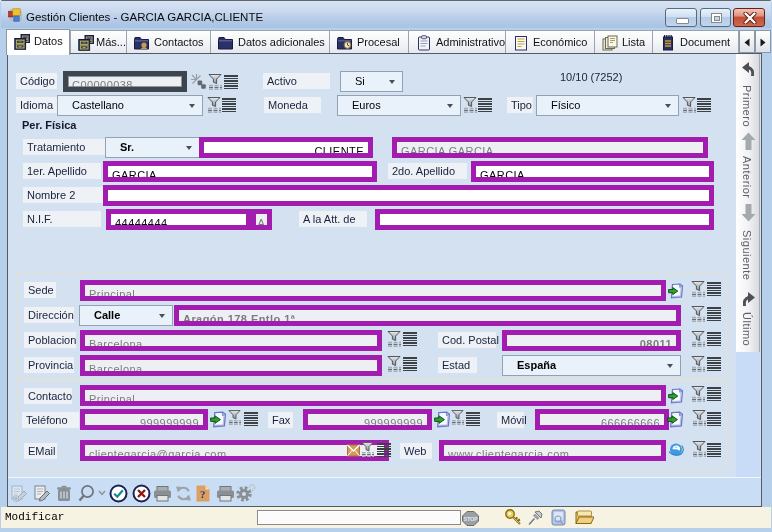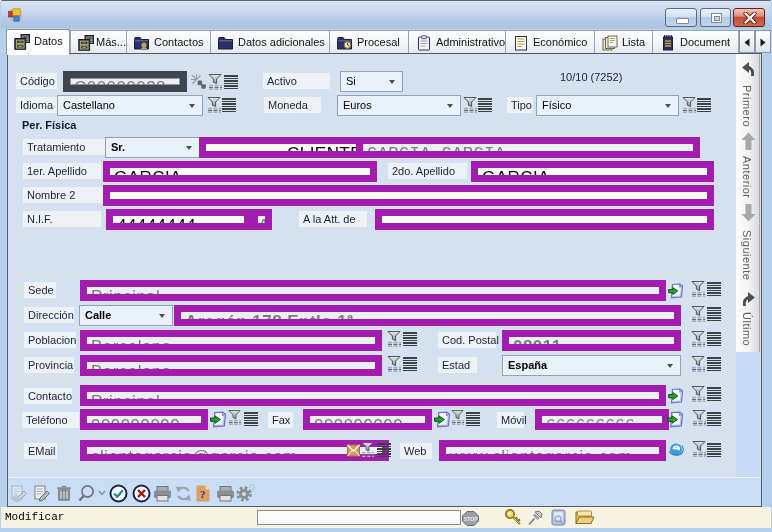--- a/index.html
+++ b/index.html
@@ -24,26 +24,26 @@
   
   #frame{position:absolute;left:7px;top:53px;width:755px;height:454px;box-sizing:border-box;
     border:1px solid #545b63;background:#d4e1f1;}
   
   #sbar{position:absolute;left:736px;top:54px;width:24px;height:298px;
     background:linear-gradient(90deg,#ffffff 0%,#f2f2f4 55%,#d9dadf 100%);border-right:1px solid #a8aab2;box-sizing:border-box;}
   #sbar2{position:absolute;left:736px;top:352px;width:24px;height:125px;background:#c8dcf8;}
   .vtx{position:absolute;left:741px;writing-mode:vertical-rl;font-size:11px;color:#5c6064;letter-spacing:0.5px;}
   
   .lbl{position:absolute;height:16px;background:#eef1f6;color:#17233d;font-size:11px;line-height:16px;padding:0 4px;box-sizing:border-box;white-space:nowrap;}
-  .inp{position:absolute;height:21px;box-sizing:border-box;background:#fff;border:7px solid #a21caf;
-    font-size:17px;letter-spacing:0.45px;line-height:19px;color:#000;padding:0 4px;white-space:nowrap;overflow:hidden;}
+  .inp{position:absolute;height:21px;box-sizing:border-box;background:#fff;border:5px solid #a21caf;
+    font-size:11px;letter-spacing:0.45px;line-height:19px;color:#000;padding:0 4px;white-space:nowrap;overflow:hidden;}
   .dis{background:#edf0f3;color:#7b7b7b;}
-  .ra{text-align:left;}
+  .ra{text-align:right;}
   .combo{position:absolute;height:21px;box-sizing:border-box;background:#e9f1fb;border:1px solid #93a1b0;
-    font-size:11px;line-height:19px;color:#000;padding:0 5px;white-space:nowrap;overflow:hidden;}
+    font-size:11px;line-height:19px;color:#000;padding:0 14px;white-space:nowrap;overflow:hidden;}
   .combo:after{content:"";position:absolute;right:7px;top:8px;border:3.5px solid transparent;border-top:4px solid #4a4f55;}
   .b{font-weight:bold;}
   .ibtn{position:absolute;}
   .lines{position:absolute;width:14px;height:14px;background:repeating-linear-gradient(180deg,#3c4146 0px,#3c4146 1.6px,rgba(0,0,0,0) 1.6px,rgba(0,0,0,0) 2.55px);}
   .grp{position:absolute;border:1px solid #e4e1d6;}
   
   #tbar{position:absolute;left:8px;top:477px;width:753px;height:29px;border-top:1px solid #f2f5f9;background:#c9def5;}
   #sep505{position:absolute;left:7px;top:506px;width:755px;height:1px;background:#545b63;}
   #status{position:absolute;left:1px;top:507px;width:770px;height:21px;background:#f7f3e2;}
   #status .mtx{position:absolute;left:4px;top:4px;font-size:11px;color:#000;font-family:Liberation Mono, monospace;}
@@ -67,20 +67,21 @@
     <g id="ga">
       <path d="M4.5 1.5 L12 1 L14.5 3 L13.5 14 L3.5 14.8 Z" fill="#f4faff" stroke="#6a74c8" stroke-width="1.2"></path>
       <path d="M11.5 1 L14.8 3.2 L11.8 4.4 Z" fill="#8ec4ee" stroke="#6a74c8" stroke-width="0.7"></path>
       <path d="M13.8 5 L13.2 14.2 L4.5 15 L4 13 L12 12.6 L12.5 5 Z" fill="#8890cc" opacity="0.55"></path>
       <path d="M0.5 6.6 L4.8 6.5 L4.8 4.6 L9.8 8.1 L4.8 11.6 L4.8 9.7 L0.7 9.8 Z" fill="#2ca32c" stroke="#0c4a0c" stroke-width="0.9"></path>
     </g>
   </defs>
     </svg>
   <div id="titlebar"></div>
   <div id="topline"></div>
+  <div id="title">Gestión Clientes - GARCIA GARCIA,CLIENTE</div>
   <svg style="position:absolute;left:8px;top:8px;" width="14" height="14" viewBox="0 0 14 14">
       <path d="M1 3 h12 M3 1 v12 M13 3 v9 h-9" fill="none" stroke="#b0a898" stroke-width="0.8"></path>
       <rect x="0.5" y="3.5" width="4.5" height="5.5" fill="#c0392b" stroke="#8a241a" stroke-width="0.6"></rect>
       <rect x="4.8" y="0.8" width="7.4" height="6.8" fill="#f0c030" stroke="#b08a10" stroke-width="0.6"></rect>
       <rect x="5.8" y="8" width="5.4" height="5.2" fill="#4a7fd4" stroke="#2a5aa8" stroke-width="0.6"></rect>
     </svg>
   <div class="wbtn lite" id="btnmin" style="left:665px;width:32px;">
       <div style="position:absolute;left:10px;top:9px;width:11px;height:4px;background:#fff;border:1px solid #848a90;border-radius:1px;"></div>
     </div>
   <div class="wbtn lite" id="btnmax" style="left:700px;width:31px;">
@@ -224,21 +225,21 @@
     <svg class="ibtn" style="left:682px;top:96px;" width="14" height="18" viewBox="0 0 14 18">
         <use href="#flt"></use>
       </svg>
     <div class="lines" style="left:697px;top:98px;"></div>
 
     <div style="position:absolute;left:22px;top:119px;font-size:11px;font-weight:bold;color:#10182c;">Per. Física</div>
 
     <div class="lbl" style="left:23px;top:139px;width:82px;">Tratamiento</div>
     <div class="combo b" style="left:105px;top:137px;width:95px;">Sr.</div>
     <div class="inp" style="left:199px;top:137px;width:174px;text-align:right;">CLIENTE</div>
-    <div class="inp dis" style="left:356px;top:137px;width:344px;font-family:Liberation Mono, monospace;">GARCIA GARCIA</div>
+    <div class="inp dis" style="left:392px;top:137px;width:316px;">GARCIA GARCIA</div>
 
     <div class="lbl" style="left:23px;top:163px;width:78px;">1er. Apellido</div>
     <div class="inp" style="left:103px;top:161px;width:274px;">GARCIA</div>
     <div class="lbl" style="left:388px;top:163px;width:79px;">2do. Apellido</div>
     <div class="inp" style="left:471px;top:161px;width:243px;">GARCIA</div>
 
     <div class="lbl" style="left:23px;top:187px;width:98px;">Nombre 2</div>
     <div class="inp" style="left:103px;top:185px;width:611px;"></div>
 
     <div class="lbl" style="left:23px;top:211px;width:78px;">N.I.F.</div>

